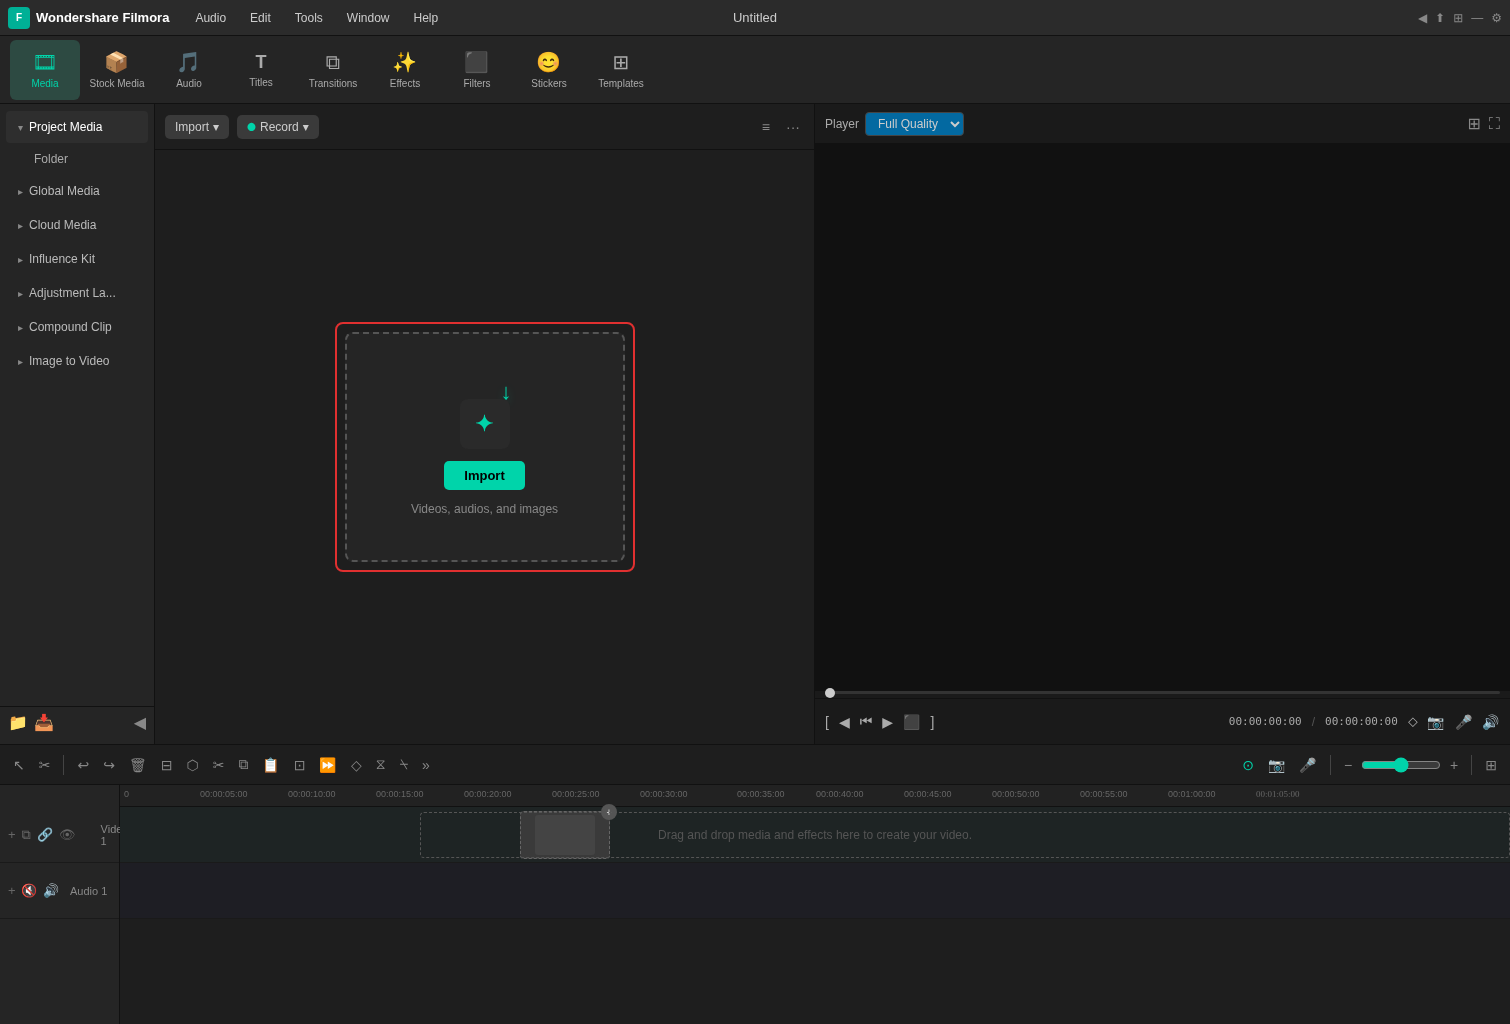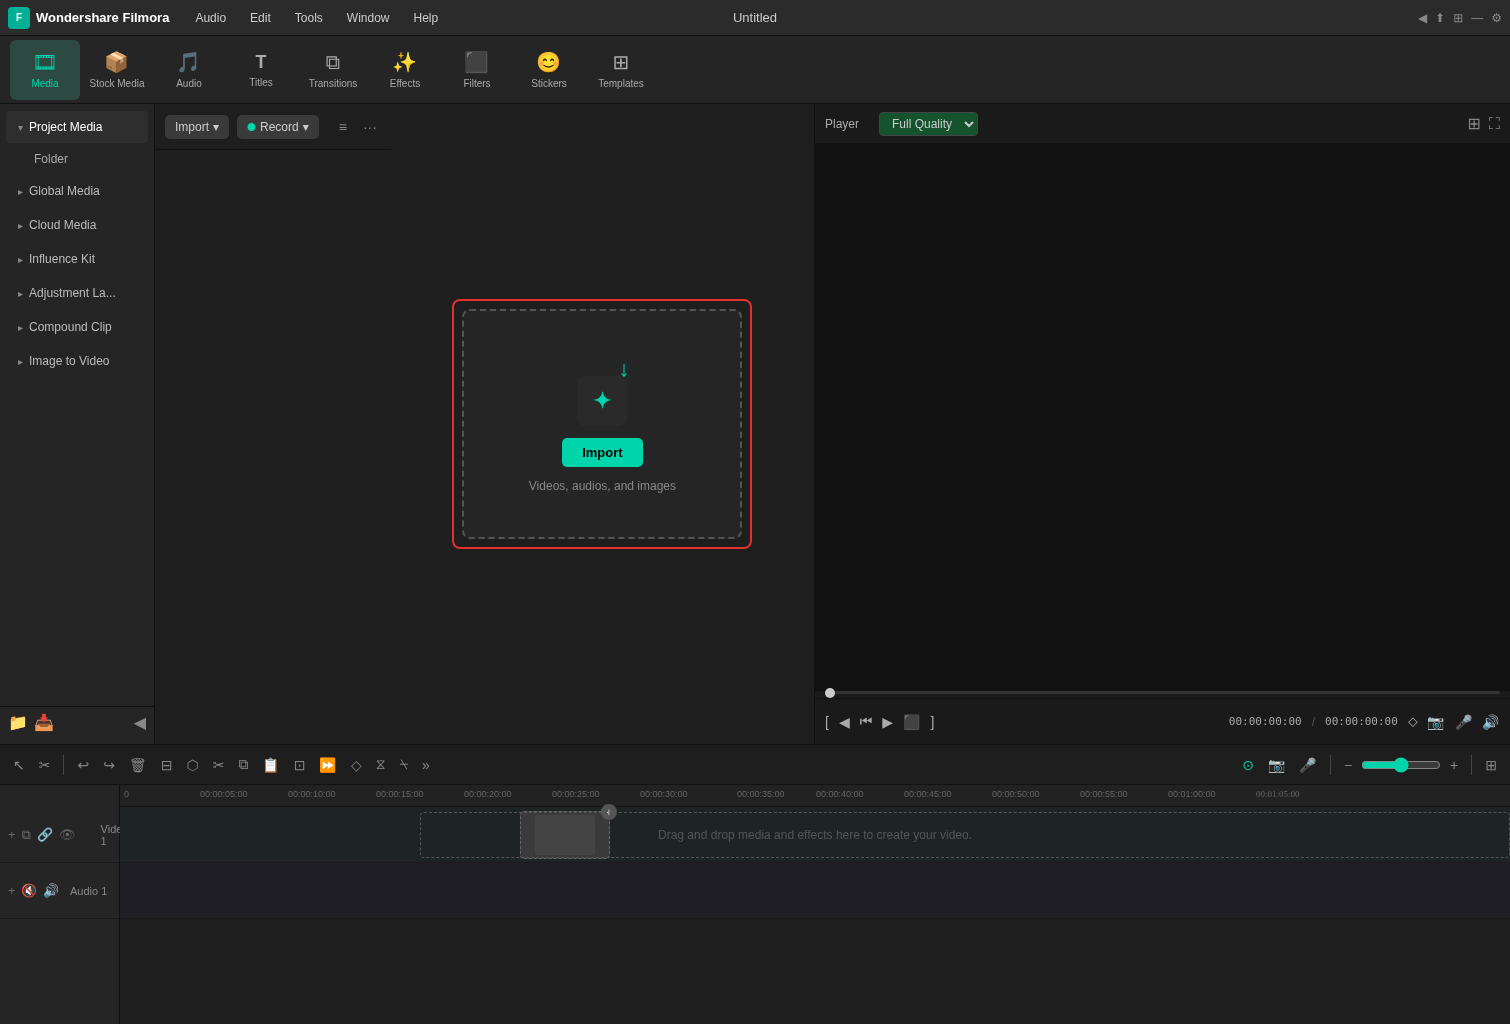--- a/index.html
+++ b/index.html
@@ -120,21 +120,21 @@
       color: #aaa;
       font-size: 12px;
       border-radius: 4px;
       margin: 1px 6px;
     }
 
     
     #media-panel {
       flex: 1;
       display: flex;
-      flex-direction: row;
+      flex-direction: column;
       background: #1e1e1e;
       border-right: 1px solid #111;
       max-width: 660px;
     }
     #media-toolbar {
       display: flex;
       align-items: center;
       padding: 8px 10px;
       gap: 8px;
       border-bottom: 1px solid #111;
@@ -249,26 +249,26 @@
       background: #1a1a1a;
       display: flex;
       flex-direction: column;
     }
     #preview-toolbar {
       display: flex;
       align-items: center;
       padding: 6px 10px;
       border-bottom: 1px solid #111;
       height: 40px;
-      gap: 20px;
+      gap: 6px;
       justify-content: space-between;
     }
     .preview-label { color: #aaa; font-size: 12px; }
     .quality-select {
-      background: #14532d;
+      background: #0369a1;
       border: 1px solid #444;
       color: #ccc;
       padding: 3px 8px;
       border-radius: 4px;
       font-size: 12px;
       cursor: pointer;
     }
     .preview-toolbar-right { margin-left: auto; display: flex; gap: 8px; }
     .preview-view-btn { background: none; border: none; color: #888; cursor: pointer; font-size: 16px; }
 

